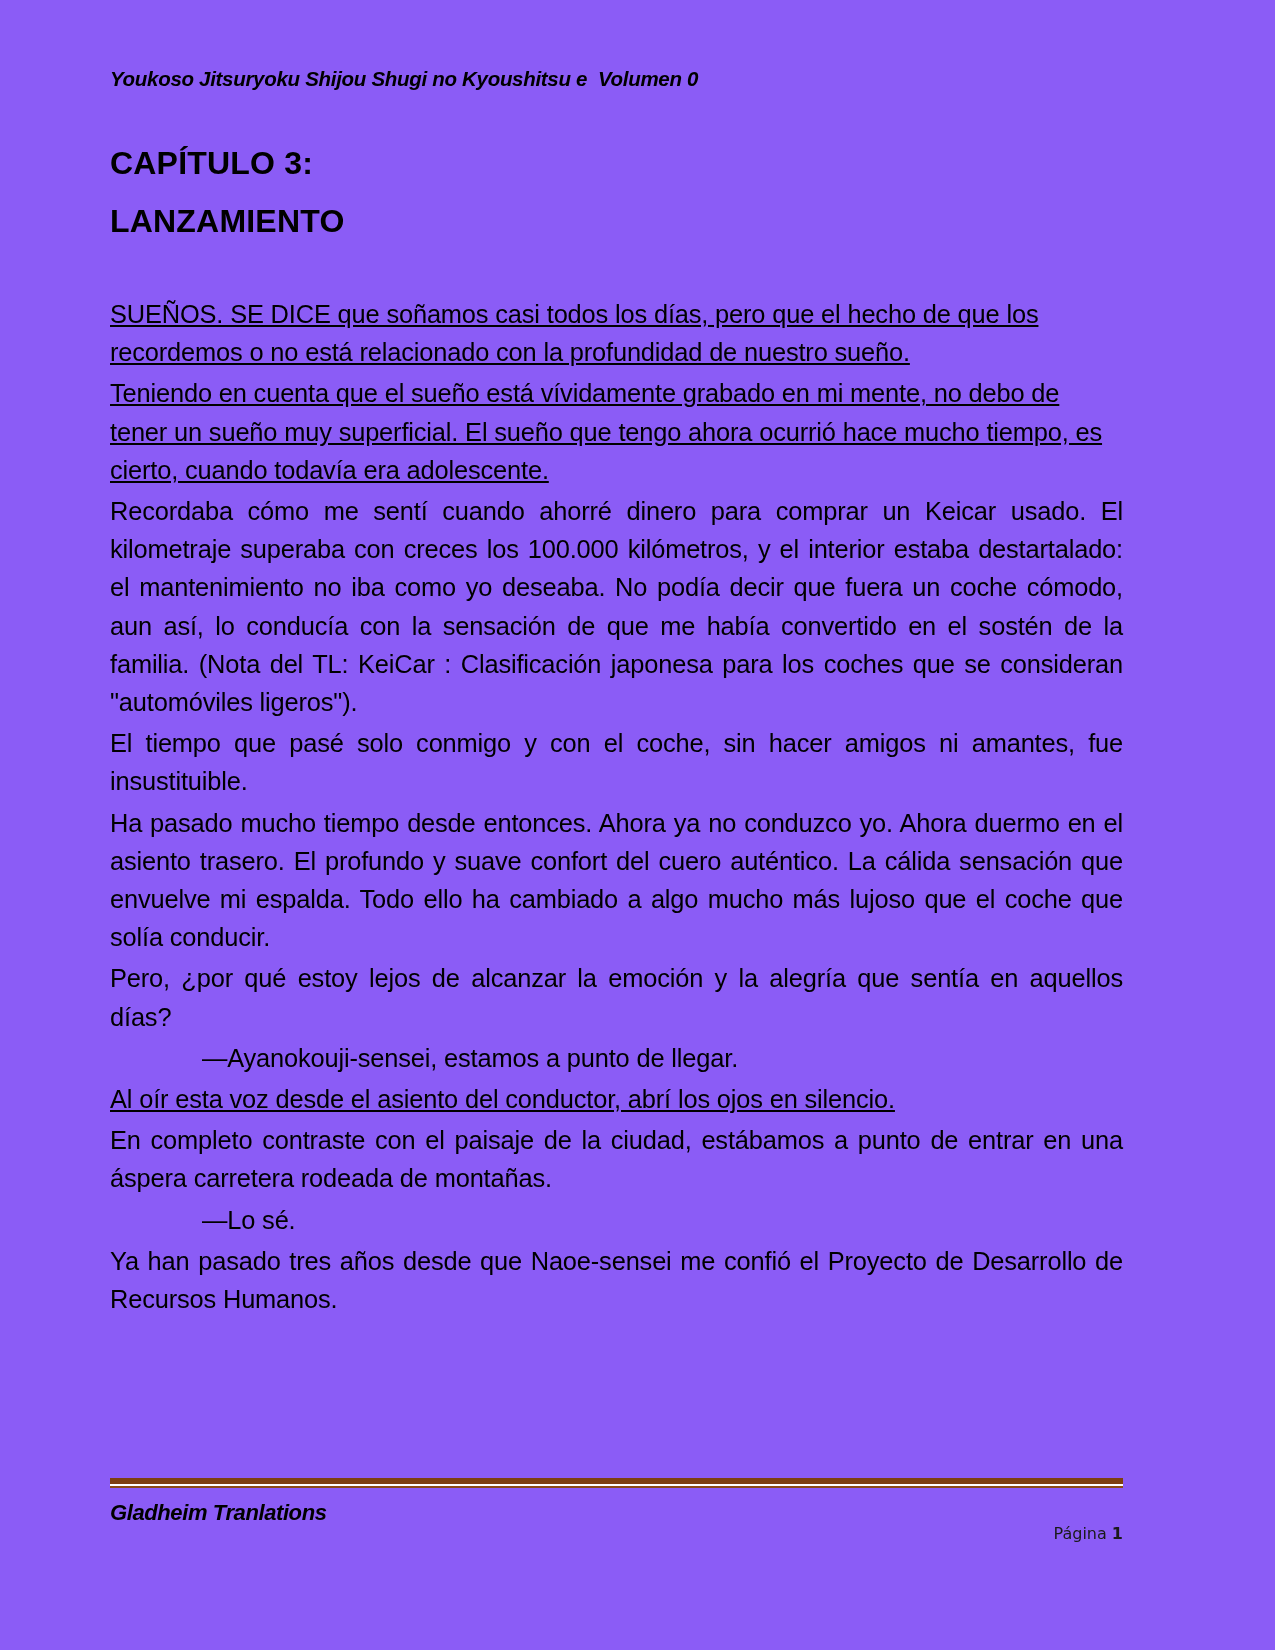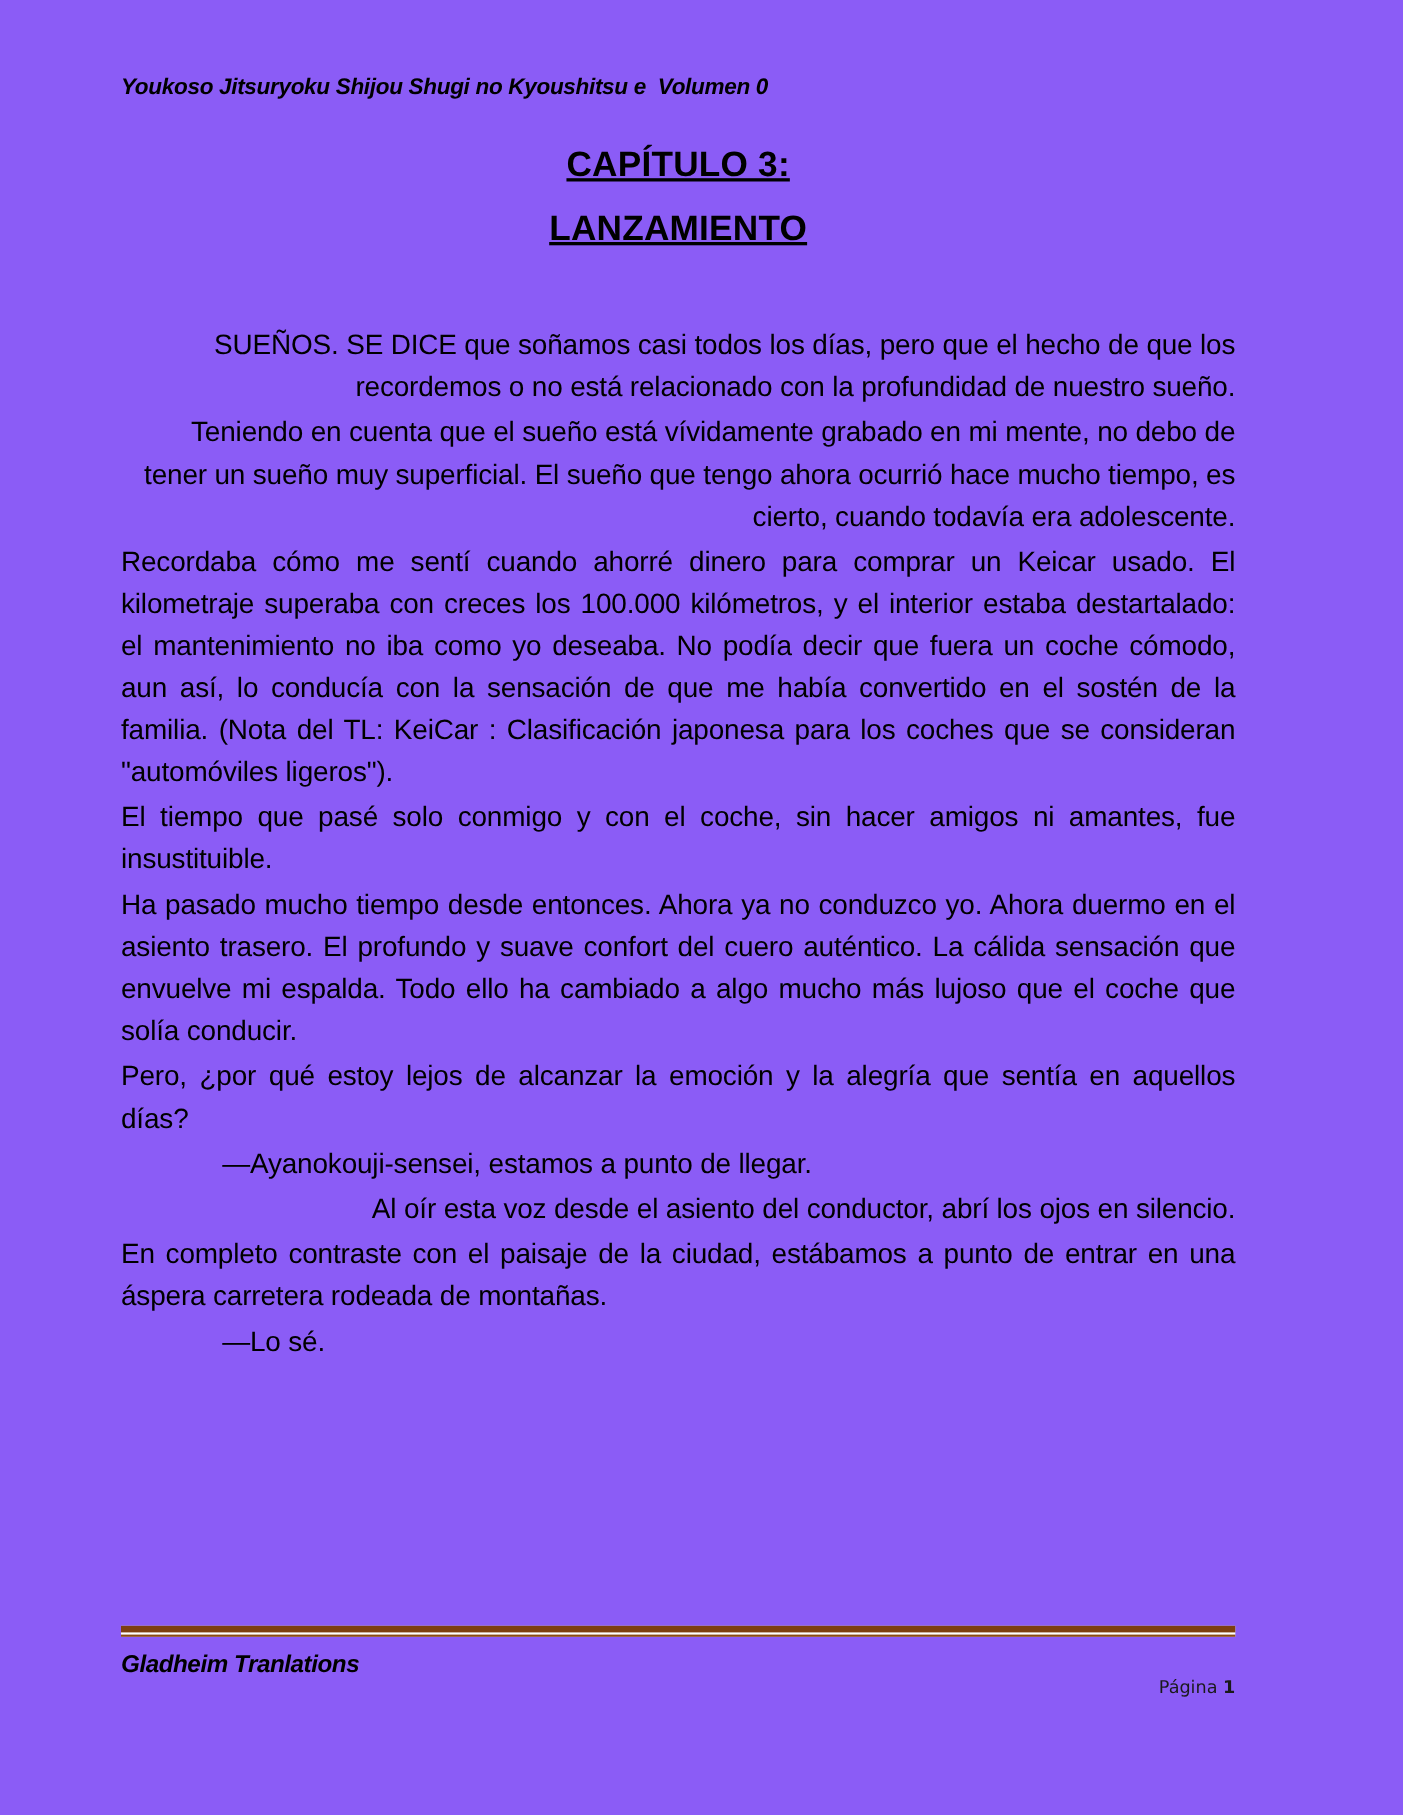--- a/index.html
+++ b/index.html
@@ -39,24 +39,22 @@
     letter-spacing: -0.3px;
     white-space: pre;
     text-align: left;
     line-height: 1.1;
   }
 
   
   .title-block {
     position: absolute;
     left: 0;
-    top: 133px;
+    top: 147px;
     width: 1013px;
-    text-align: center;
-    text-decoration: underline;
   }
   .title-line {
     font-family: "Liberation Sans", sans-serif;
     font-weight: bold;
     font-size: 32px;
     line-height: 1.0;
     letter-spacing: 0.2px;
   }
   .title-line.second {
     margin-top: 26px;
@@ -74,21 +72,22 @@
     padding: 0;
     font-family: "Liberation Sans", sans-serif;
     font-size: 25.4px;
     line-height: 38.2px;
     text-align: justify;
     text-justify: inter-word;
     hyphens: none;
     letter-spacing: -0.15px;
   }
   p.para.flush {
-    text-align: right;
+    text-align: left;
+    text-decoration: underline;
   }
   p.para.dialogue {
     text-indent: 92px;
     text-align: left;
   }
   p.para:last-child {
     margin-bottom: 0;
   }
 
   
@@ -149,20 +148,21 @@
         <p class="para flush">SUEÑOS. SE DICE que soñamos casi todos los días, pero que el hecho de que los recordemos o no está relacionado con la profundidad de nuestro sueño.</p>
         <p class="para flush">Teniendo en cuenta que el sueño está vívidamente grabado en mi mente, no debo de tener un sueño muy superficial. El sueño que tengo ahora ocurrió hace mucho tiempo, es cierto, cuando todavía era adolescente.</p>
         <p class="para">Recordaba cómo me sentí cuando ahorré dinero para comprar un Keicar usado. El kilometraje superaba con creces los 100.000 kilómetros, y el interior estaba destartalado: el mantenimiento no iba como yo deseaba. No podía decir que fuera un coche cómodo, aun así, lo conducía con la sensación de que me había convertido en el sostén de la familia. (Nota del TL: KeiCar : Clasificación japonesa para los coches que se consideran "automóviles ligeros").</p>
         <p class="para">El tiempo que pasé solo conmigo y con el coche, sin hacer amigos ni amantes, fue insustituible.</p>
         <p class="para">Ha pasado mucho tiempo desde entonces. Ahora ya no conduzco yo. Ahora duermo en el asiento trasero. El profundo y suave confort del cuero auténtico. La cálida sensación que envuelve mi espalda. Todo ello ha cambiado a algo mucho más lujoso que el coche que solía conducir.</p>
         <p class="para">Pero, ¿por qué estoy lejos de alcanzar la emoción y la alegría que sentía en aquellos días?</p>
         <p class="para dialogue">—Ayanokouji-sensei, estamos a punto de llegar.</p>
         <p class="para flush">Al oír esta voz desde el asiento del conductor, abrí los ojos en silencio.</p>
         <p class="para">En completo contraste con el paisaje de la ciudad, estábamos a punto de entrar en una áspera carretera rodeada de montañas.</p>
         <p class="para dialogue">—Lo sé.</p>
+        <p class="para">Ya han pasado tres años desde que Naoe-sensei me confió el Proyecto de Desarrollo de Recursos Humanos.</p>
       </div>
 
     <div class="doc-footer">
       <div class="footer-rule" style="border-top-color: rgb(125, 63, 16); border-bottom-color: rgb(139, 74, 20);"></div>
       <div class="footer-row">
         <span class="footer-brand">Gladheim Tranlations</span>
         <span class="footer-page">
           <span>Página </span><span class="pagenum">1</span>
         </span>
       </div>

